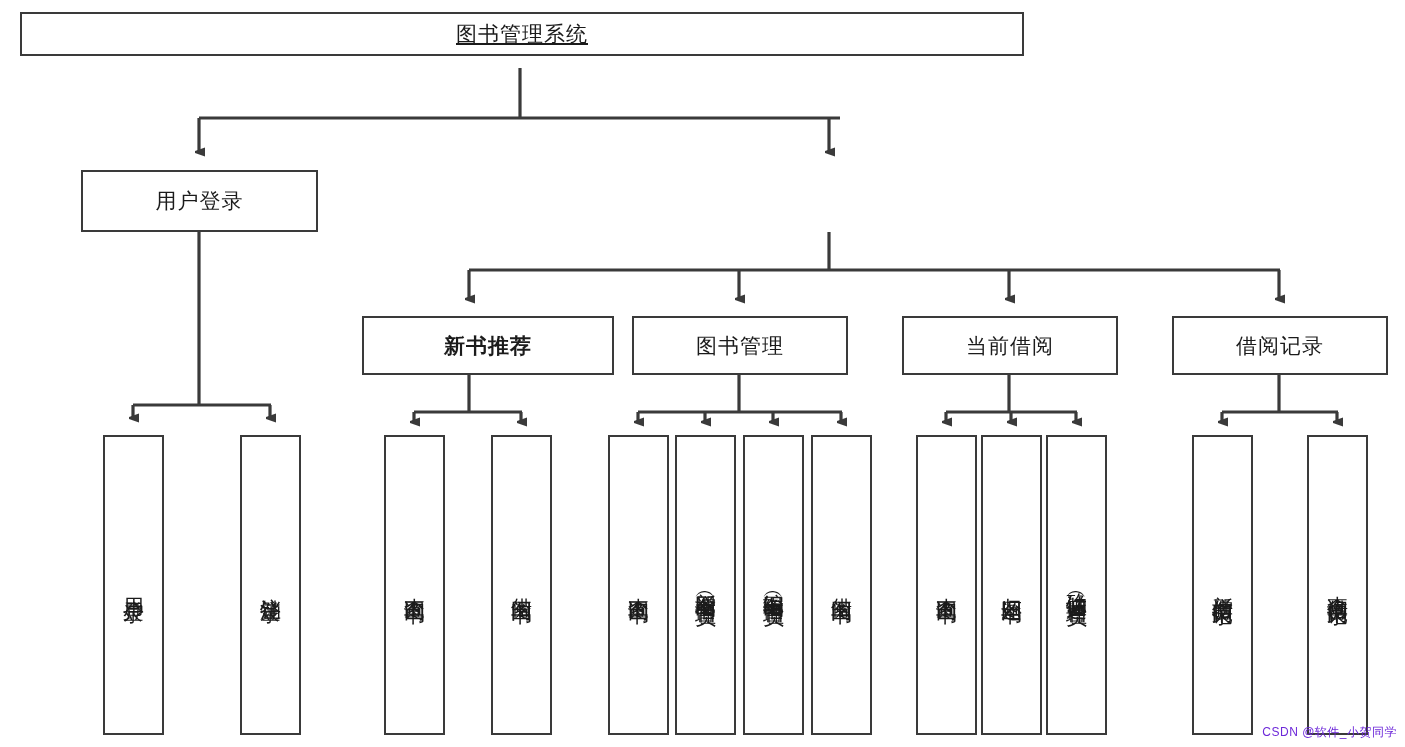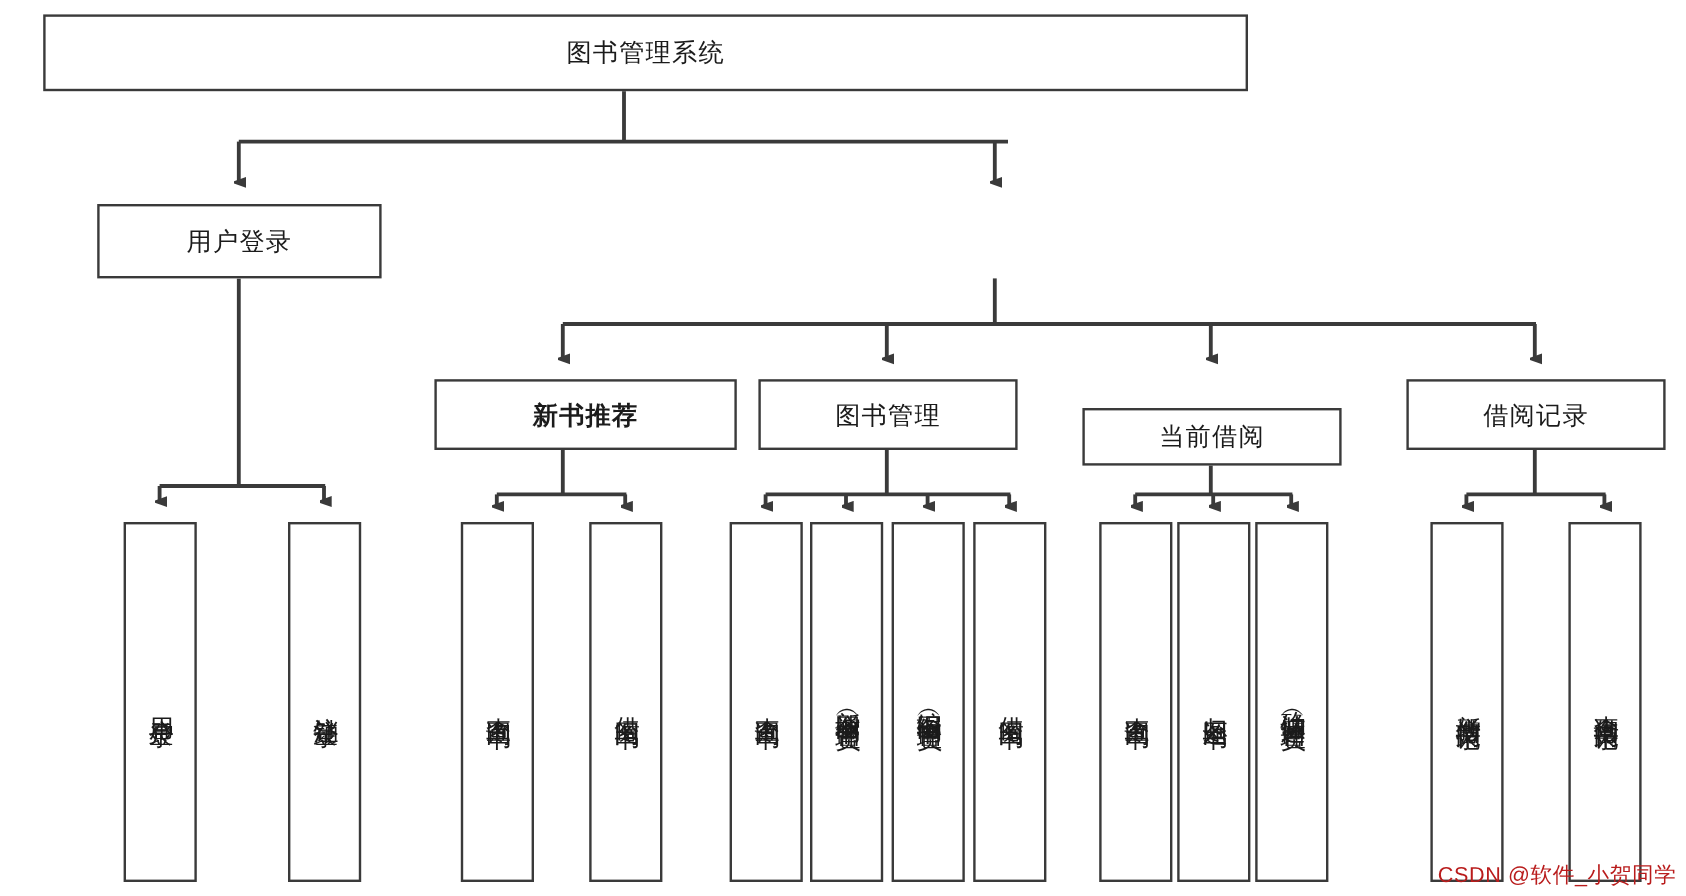--- a/index.html
+++ b/index.html
@@ -50,22 +50,22 @@
     display: block;
   }
   .node.vertical .label {
     writing-mode: vertical-rl;
     text-orientation: upright;
   }
   #watermark {
     position: absolute;
     right: 8px;
     bottom: 6px;
-    font-size: 18px;
-    color: #b91c1c;
+    font-size: 12px;
+    color: #6d28d9;
     letter-spacing: 0.5px;
     white-space: nowrap;
   }
 </style>
 </head>
 <body>
 
 <div id="canvas">
 
   <svg id="edges" viewBox="0 0 1405 747" xmlns="http://www.w3.org/2000/svg">
@@ -111,35 +111,35 @@
       <path d="M1011,412 L1011,422" marker-end="url(#arrow)"></path>
       <path d="M1076,412 L1076,422" marker-end="url(#arrow)"></path>
 
       <path d="M1279,375 L1279,412"></path>
       <path d="M1222,412 L1338,412"></path>
       <path d="M1222,412 L1222,422" marker-end="url(#arrow)"></path>
       <path d="M1337,412 L1337,422" marker-end="url(#arrow)"></path>
     </g>
   </svg>
 
-  <div class="node horizontal" style="left:36px; top:12px; width:1004px; height:64px;">
+  <div class="node horizontal" style="left:20px; top:12px; width:1004px; height:44px;text-decoration:underline;">
     <span class="label">图书管理系统</span>
   </div>
 
   <div class="node horizontal" style="left:81px; top:170px; width:237px; height:62px;">
     <span class="label">用户登录</span>
   </div>
 
   <div class="node horizontal" style="left:362px; top:316px; width:252px; height:59px;font-weight:bold;">
     <span class="label">新书推荐</span>
   </div>
   <div class="node horizontal" style="left:632px; top:316px; width:216px; height:59px;">
     <span class="label">图书管理</span>
   </div>
-  <div class="node horizontal" style="left:902px; top:316px; width:216px; height:48px;margin-top:24px;">
+  <div class="node horizontal" style="left:902px; top:316px; width:216px; height:59px;">
     <span class="label">当前借阅</span>
   </div>
   <div class="node horizontal" style="left:1172px; top:316px; width:216px; height:59px;">
     <span class="label">借阅记录</span>
   </div>
 
   <div class="node vertical" style="left:103px; top:435px; width:61px; height:300px;">
     <span class="label">用户登录</span>
   </div>
   <div class="node vertical" style="left:240px; top:435px; width:61px; height:300px;">

